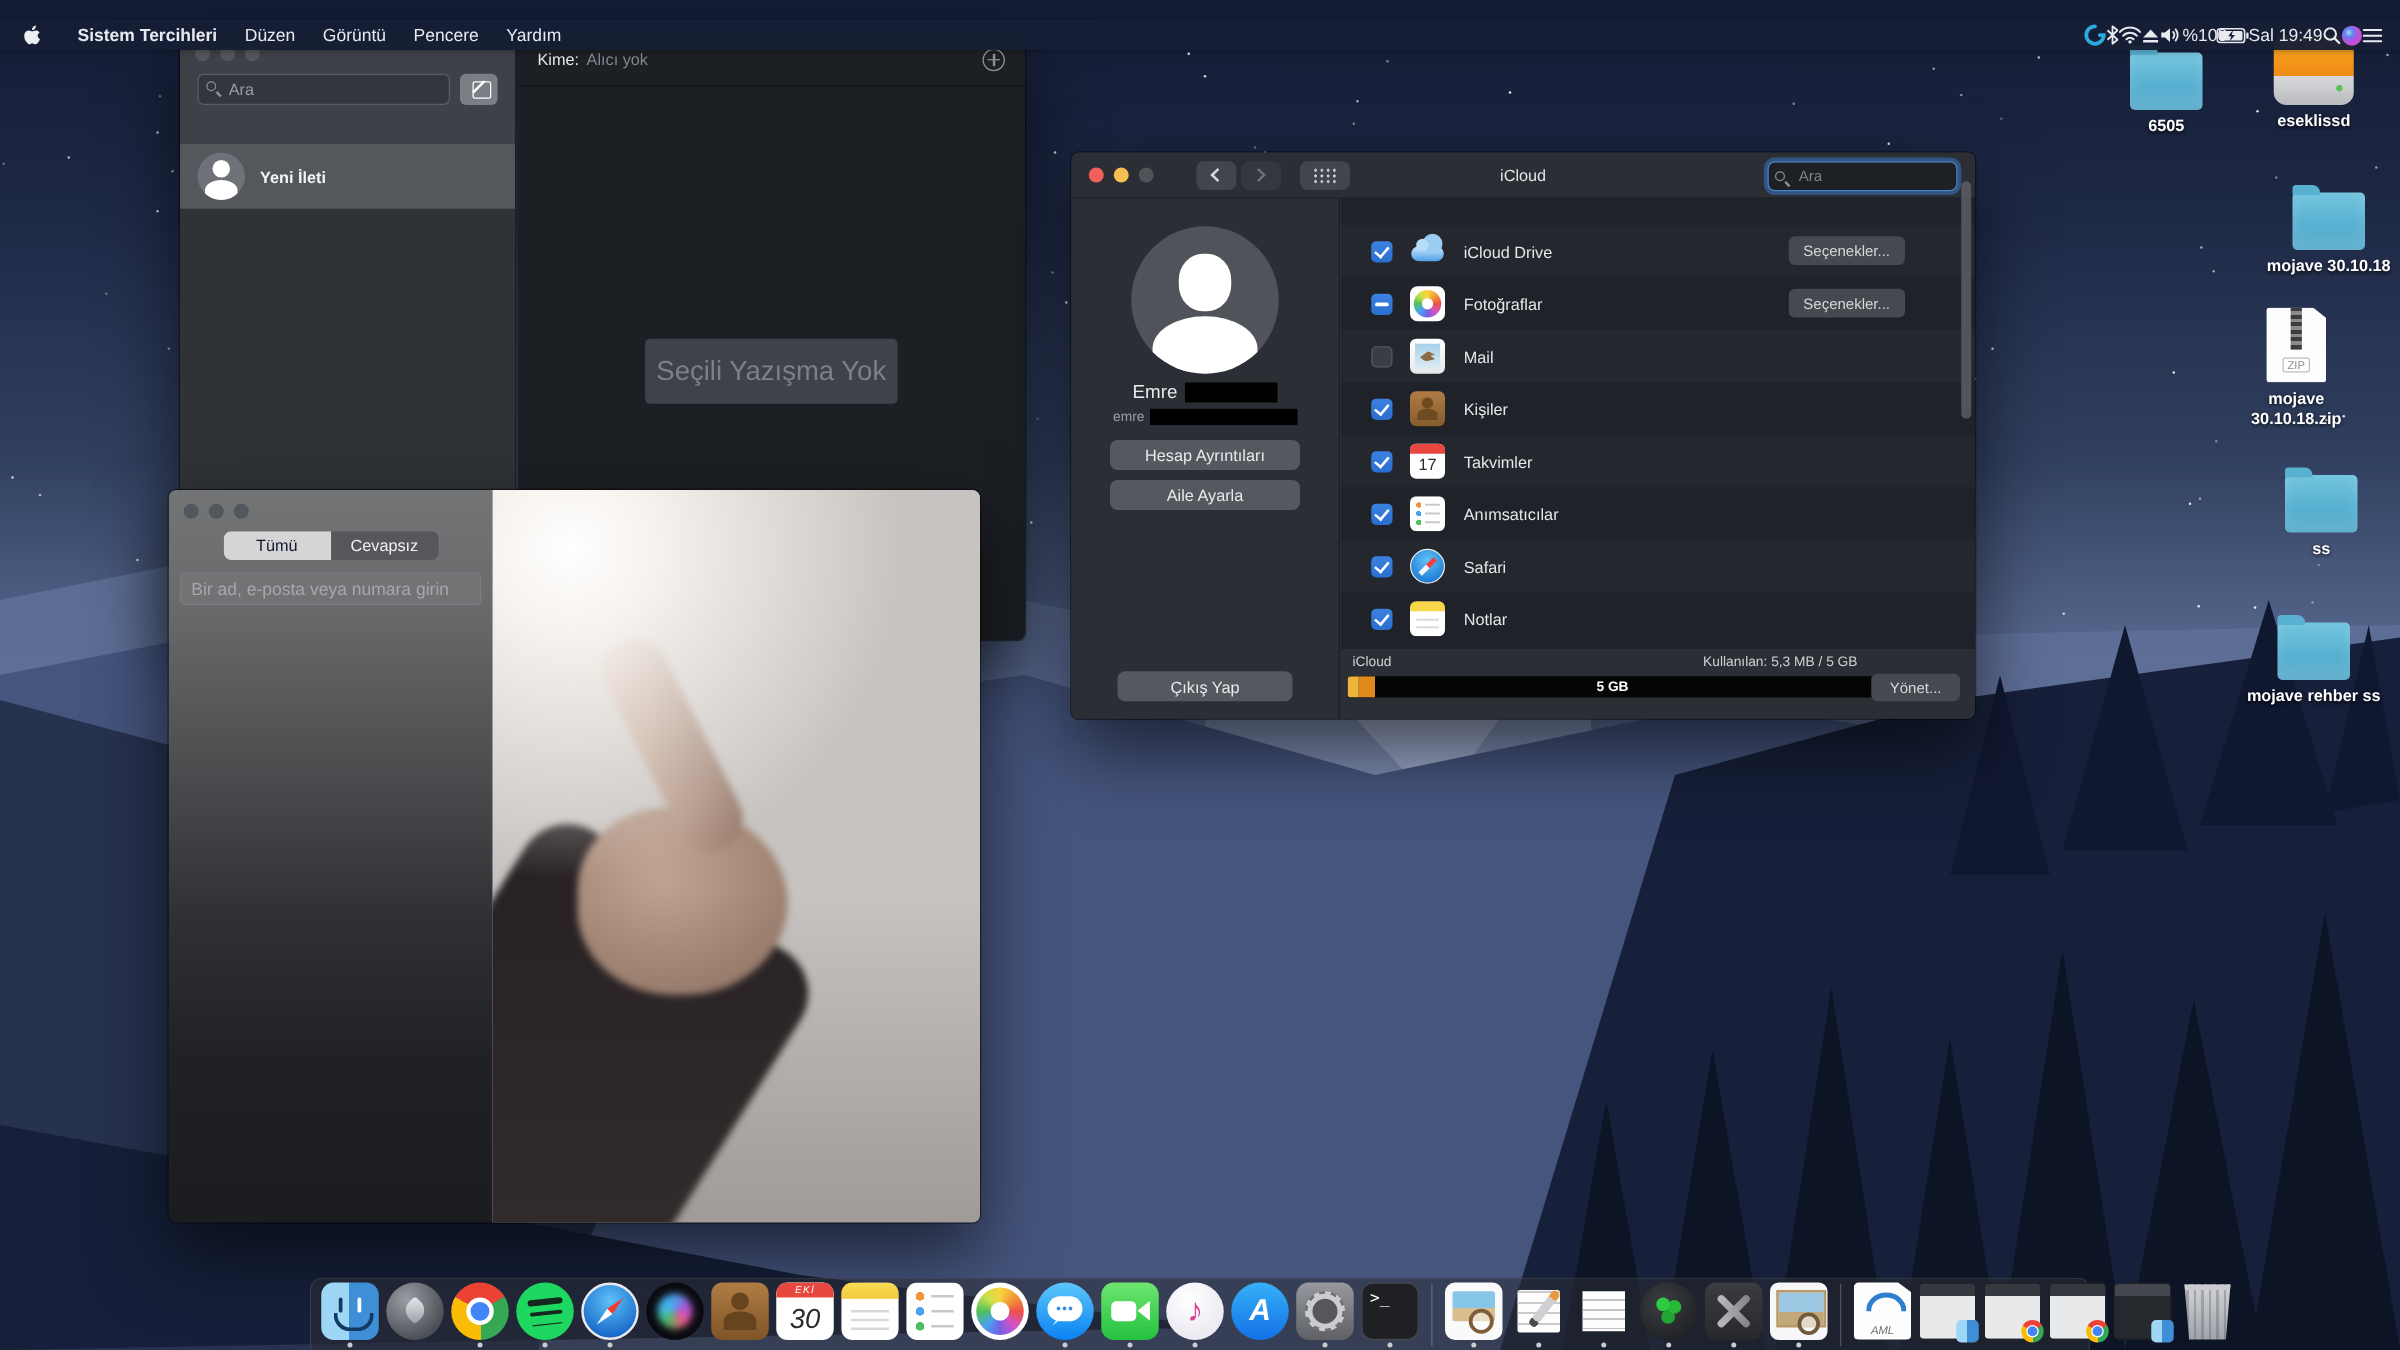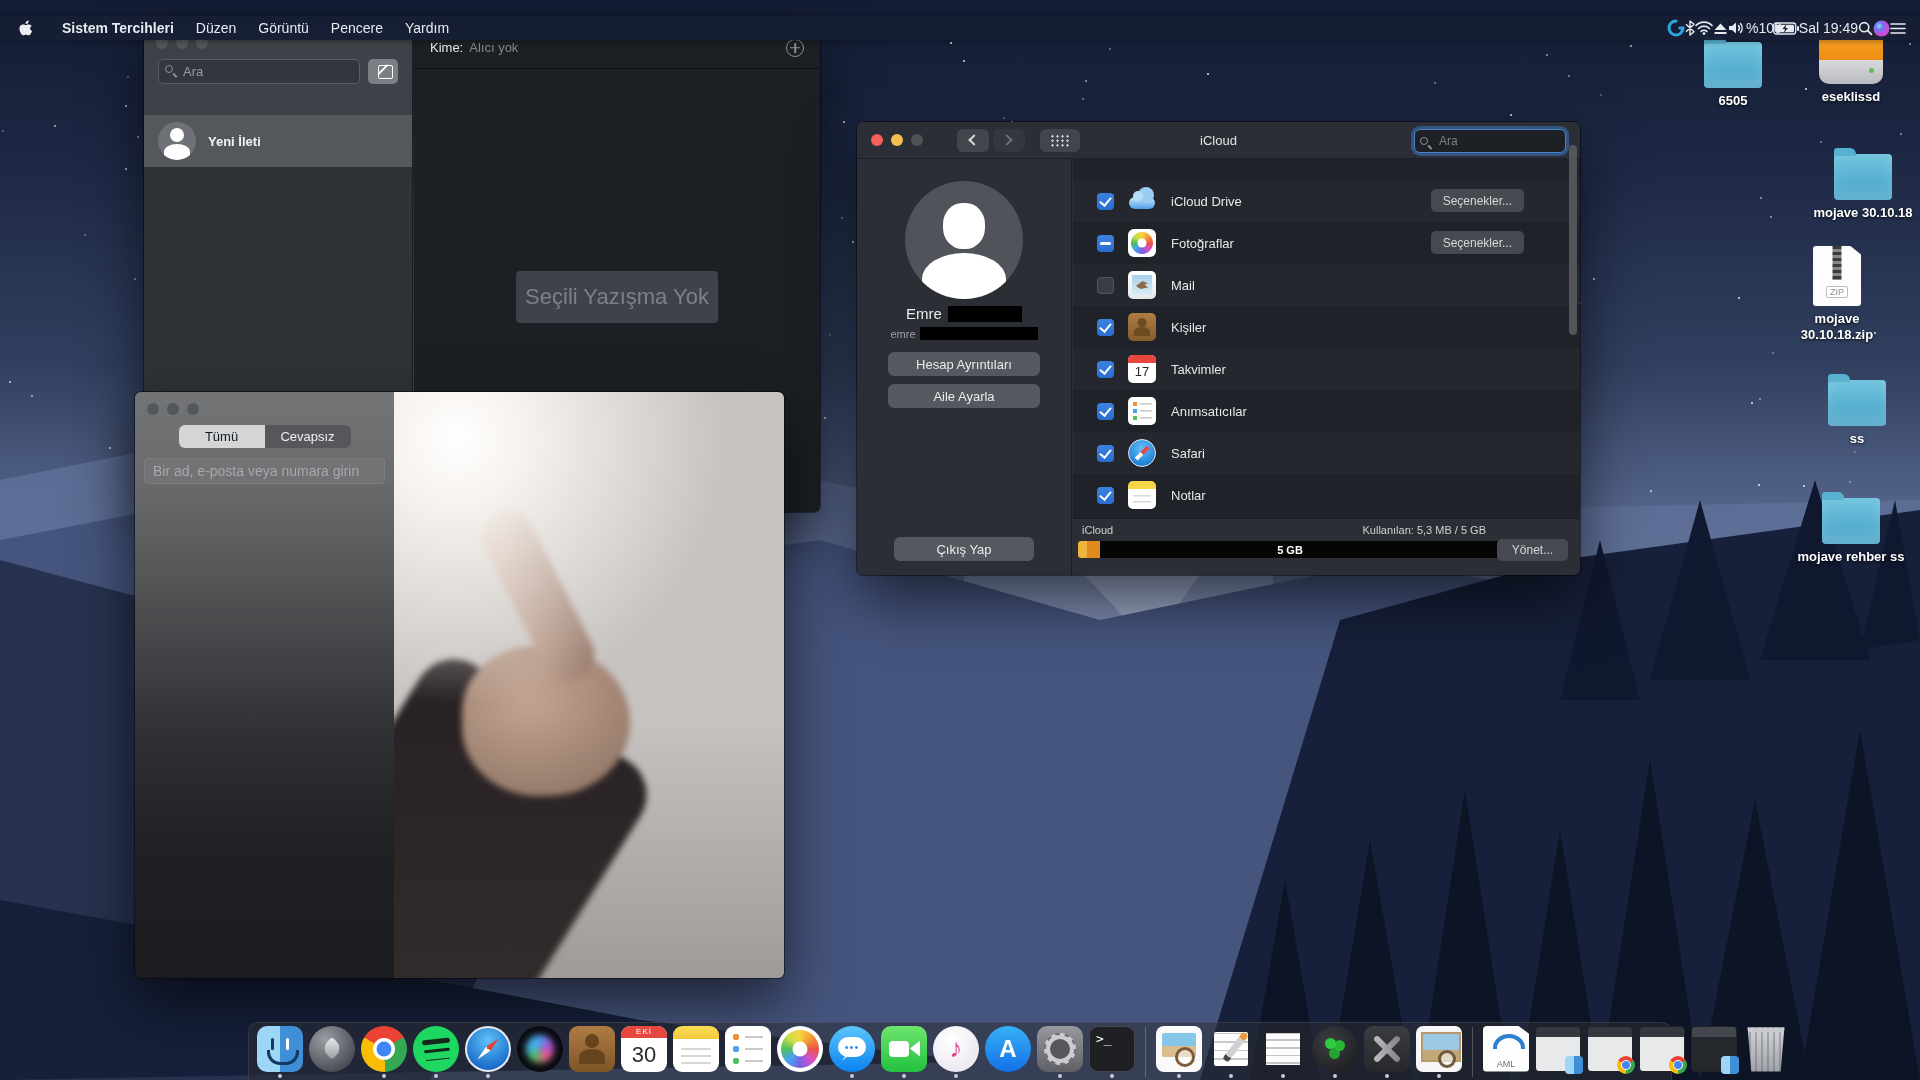--- a/index.html
+++ b/index.html
@@ -193,21 +193,21 @@
   .ico-zip { width:48px; height:60px; background:#fdfdfd; border-radius:3px; position:relative;
      clip-path:polygon(0 0, 78% 0, 100% 14%, 100% 100%, 0 100%); }
   .ico-zip::before { content:""; position:absolute; left:50%; top:0; transform:translateX(-50%); width:9px; height:34px;
      background:repeating-linear-gradient(180deg,#3c3c3c 0 3px,#8a8a8a 3px 6px); }
   .zip-badge { position:absolute; left:50%; bottom:8px; transform:translateX(-50%); font-size:9px; color:#8e8e8e;
      border:1px solid #bdbdbd; border-radius:2px; padding:0 3px; background:#fff; }
 
   
   .dock { position:absolute; left:50%; bottom:0; transform:translateX(-50%); height:58px; width:1424px;
      background:rgba(44,46,54,.55); border:1px solid rgba(255,255,255,.09); border-bottom:none;
-     border-radius:10px 10px 0 0; display:flex; align-items:center; padding:0 8px; gap:6px; z-index:70; }
+     border-radius:10px 10px 0 0; display:flex; align-items:center; padding:0 8px; gap:6px; z-index:70;font-style:italic; }
   .dock-item { position:relative; width:46px; height:52px; display:flex; align-items:flex-start; justify-content:center; }
   .di { width:46px; height:46px; position:relative; border-radius:10px; }
   .run-dot { position:absolute; bottom:0px; left:50%; transform:translateX(-50%); width:4px; height:4px; border-radius:50%; background:#c9ccd1; }
   .dock-sep { width:1px; height:50px; background:rgba(255,255,255,.22); margin:0 4px; flex:0 0 auto; }
 
   .ic-finder { background:linear-gradient(90deg,#9ed6f5 0 49%,#3e8fd6 49% 100%); border-radius:10px; overflow:hidden; }
   .ic-finder::before { content:""; position:absolute; left:14px; top:12px; width:3px; height:12px; background:#123a63; box-shadow:15px 0 0 #fff; border-radius:2px; }
   .ic-finder::after { content:""; position:absolute; left:10px; top:24px; width:26px; height:12px; border-radius:0 0 13px 13px;
      border:3px solid #123a63; border-top:none; }
   .ic-launchpad { background:radial-gradient(circle at 35% 30%,#9a9da3,#4a4d53 75%); border-radius:50%; }

